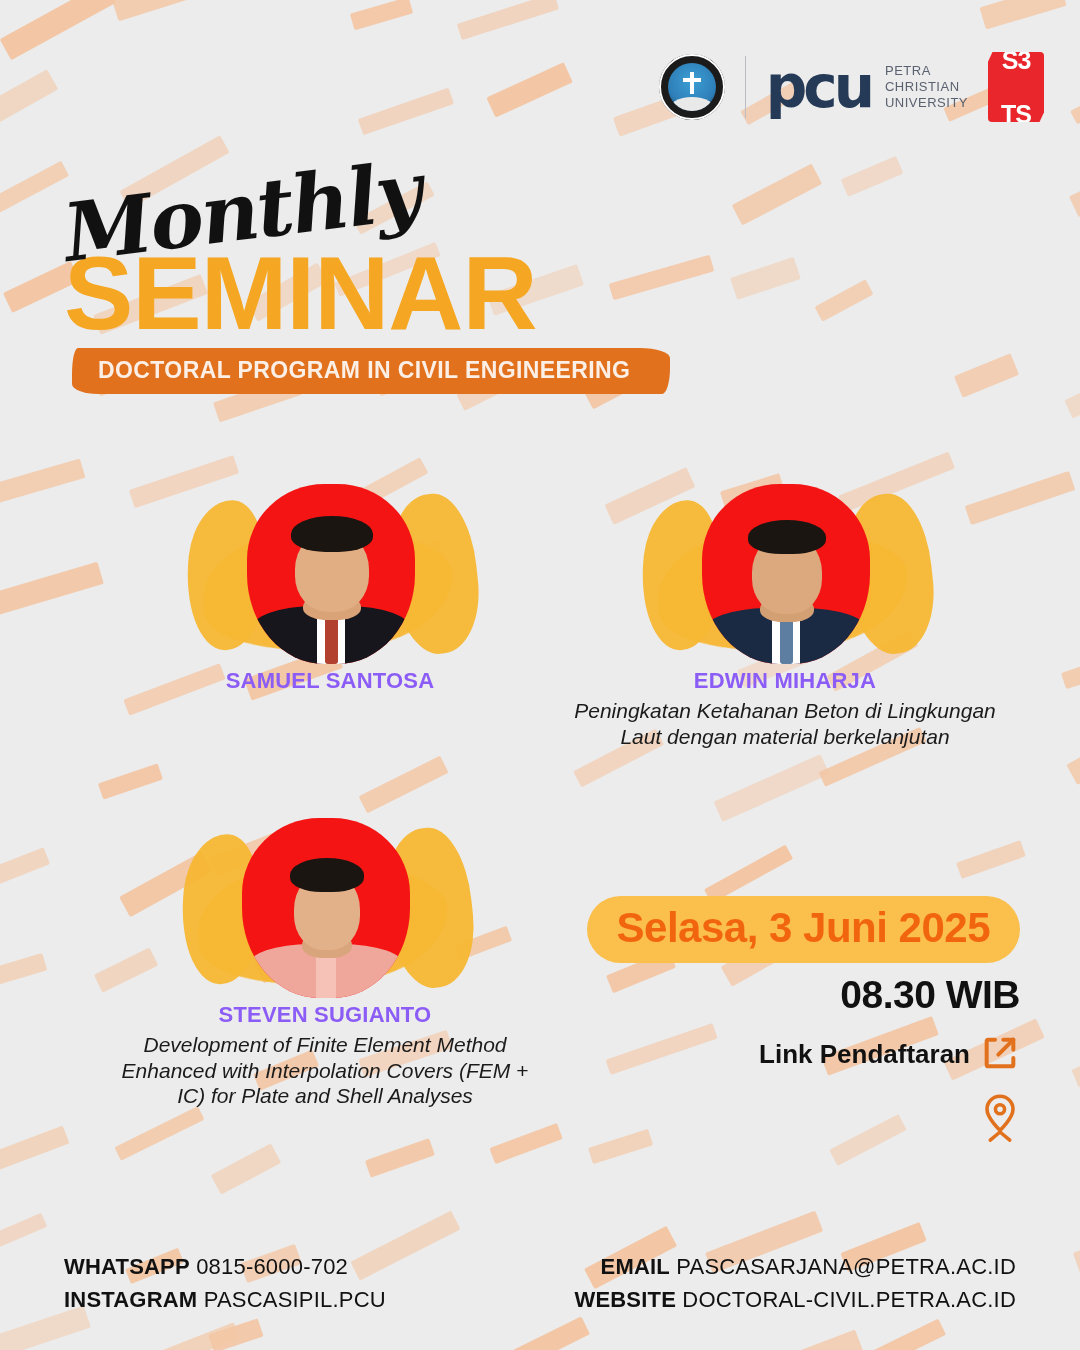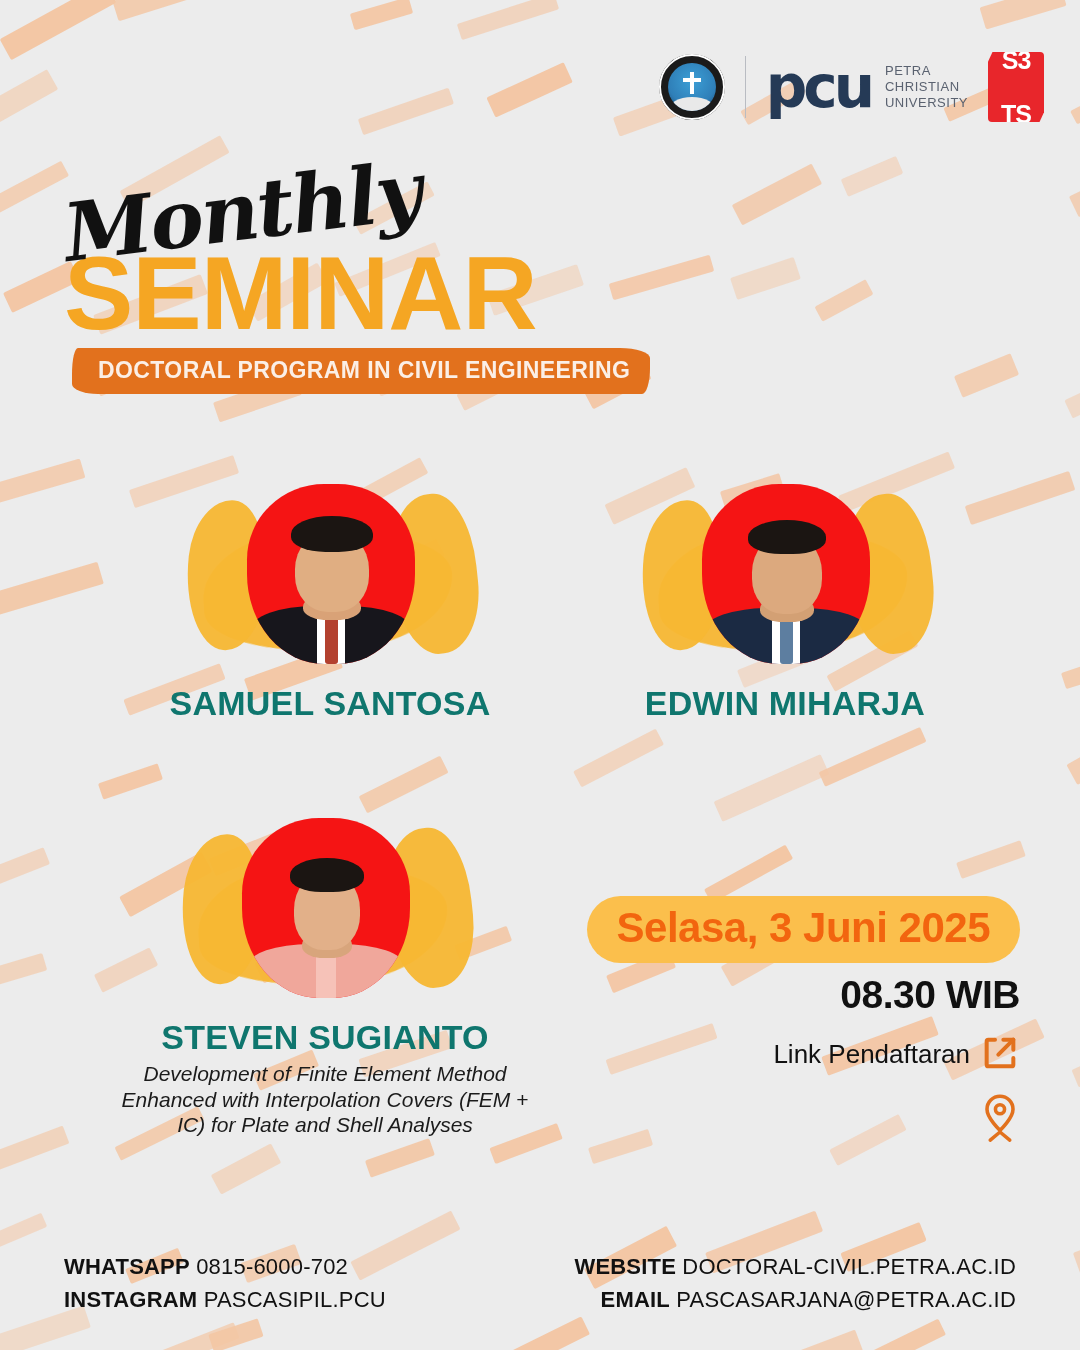--- a/index.html
+++ b/index.html
@@ -85,21 +85,21 @@
   .seminar {
     font-size:104px; font-weight:800; color:#F5A623;
     letter-spacing:-1px; line-height:.92;
     margin-top:-34px;
   }
   .subtitle-banner {
     margin-top:6px;
     background:#E2711D;
     color:#FBEFE6;
     font-weight:700; font-size:23px; letter-spacing:.4px;
-    padding:9px 20px 10px 26px;
+    padding:9px 40px 10px 26px;
     display:inline-block;
     border-radius:6px 30px 8px 26px / 26px 10px 26px 10px;
     position:relative; left:8px;
   }
 
   
   .speaker { position:absolute; z-index:4; text-align:center; }
   .photo-wrap { position:relative; width:190px; height:190px; margin:0 auto; }
   .brush {
     position:absolute; background:#F7B733; opacity:.95;
@@ -119,42 +119,42 @@
     overflow:hidden; z-index:2;
   }
   .face { position:absolute; left:0; right:0; bottom:0; }
   .f-hair { position:absolute; border-radius:50% 50% 42% 42%; background:#1b1512; }
   .f-skin { position:absolute; border-radius:48% 48% 44% 44%; }
   .f-body { position:absolute; border-radius:40% 40% 0 0; }
   .f-shirt { position:absolute; background:#fff; }
   .f-tie  { position:absolute; }
 
   .sp-name {
-    margin-top:16px; font-size:34px; font-weight:800; color:#0f766e;
+    font-size:22px; font-weight:800; color:#8b5cf6;
     letter-spacing:.2px;
   }
   .sp-title {
     margin-top:4px; font-size:21px; font-style:italic; color:#1b1b1b;
     line-height:1.22;
   }
 
   
   .event { position:absolute; right:60px; top:896px; z-index:5;
            text-align:right; width:460px; }
   .date-pill {
     display:inline-block; background:#FBBF4C; color:#F2650F;
     font-weight:800; font-size:42px; letter-spacing:-.5px;
     padding:8px 30px 11px; border-radius:40px;
   }
   .time { margin-top:10px; font-size:39px; font-weight:800; color:#111;
           letter-spacing:-.5px; }
   .row { display:flex; align-items:center; justify-content:flex-end;
          gap:10px; margin-top:16px; }
   .row-text { text-align:right; }
-  .lbl-b { font-size:26px; font-weight:400; color:#111; line-height:1.2; }
+  .lbl-b { font-size:26px; font-weight:700; color:#111; line-height:1.2; }
   .lbl-n { font-size:26px; color:#1b1b1b; line-height:1.25; }
   .icon-ext, .icon-pin { flex:0 0 auto; }
 
   
   .footer { position:absolute; bottom:34px; left:0; right:0; z-index:5;
             display:flex; justify-content:space-between; padding:0 64px; }
   .f-left { text-align:left; }
   .f-right { text-align:right; }
   .f-line { font-size:22px; color:#111; line-height:1.5; letter-spacing:.2px; }
   .f-line b { font-weight:800; }
@@ -319,20 +319,21 @@
         <div class="f-body" style="left:2px; right:2px; bottom:0; height:56px; background:#1B2A43;"></div>
         <div class="f-shirt" style="left:70px; bottom:0; width:28px; height:52px;"></div>
         <div class="f-tie" style="left:78px; bottom:0; width:13px; height:46px; background:#5D7EA0; border-radius:3px;"></div>
         <div class="f-skin" style="left:58px; bottom:42px; width:54px; height:26px; background:#D3A074;"></div>
         <div class="f-skin" style="left:50px; bottom:50px; width:70px; height:80px; background:#DCA97E;"></div>
         <div class="f-hair" style="left:46px; bottom:110px; width:78px; height:34px;"></div>
       </div>
     </div>
   </div>
   <div class="sp-name">EDWIN MIHARJA</div>
+  <div class="sp-title">Peningkatan Ketahanan Beton di Lingkungan Laut dengan material berkelanjutan</div>
 </div>
 
 <div class="speaker" id="sp2" style="left:105px; top:812px; width:440px;">
   <div class="photo-wrap">
     <div class="brush b1"></div>
     <div class="brush b2"></div>
     <div class="brush b3"></div>
     <div class="avatar">
       <div class="face">
         <div class="f-body" style="left:6px; right:6px; bottom:0; height:54px; background:#F0A79B;"></div>
@@ -381,21 +382,21 @@
       <b>WHATSAPP</b>
       <span>0815-6000-702</span>
     </div>
     <div class="f-line">
       <b>INSTAGRAM</b>
       <span>PASCASIPIL.PCU</span>
     </div>
   </div>
   <div class="f-right">
     <div class="f-line">
+      <b>EMAIL</b>
+      <span>PASCASARJANA@PETRA.AC.ID</span>
+    </div>
+    <div class="f-line">
       <b>WEBSITE</b>
       <span>DOCTORAL-CIVIL.PETRA.AC.ID</span>
     </div>
-    <div class="f-line">
-      <b>EMAIL</b>
-      <span>PASCASARJANA@PETRA.AC.ID</span>
-    </div>
   </div>
 </div>
 
 </body></html>

